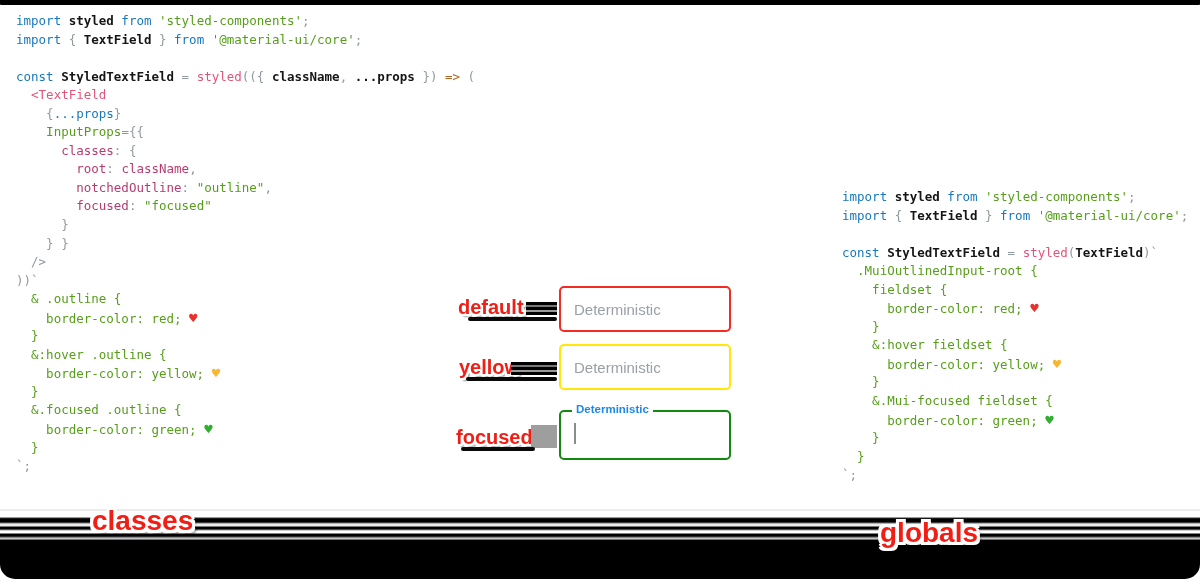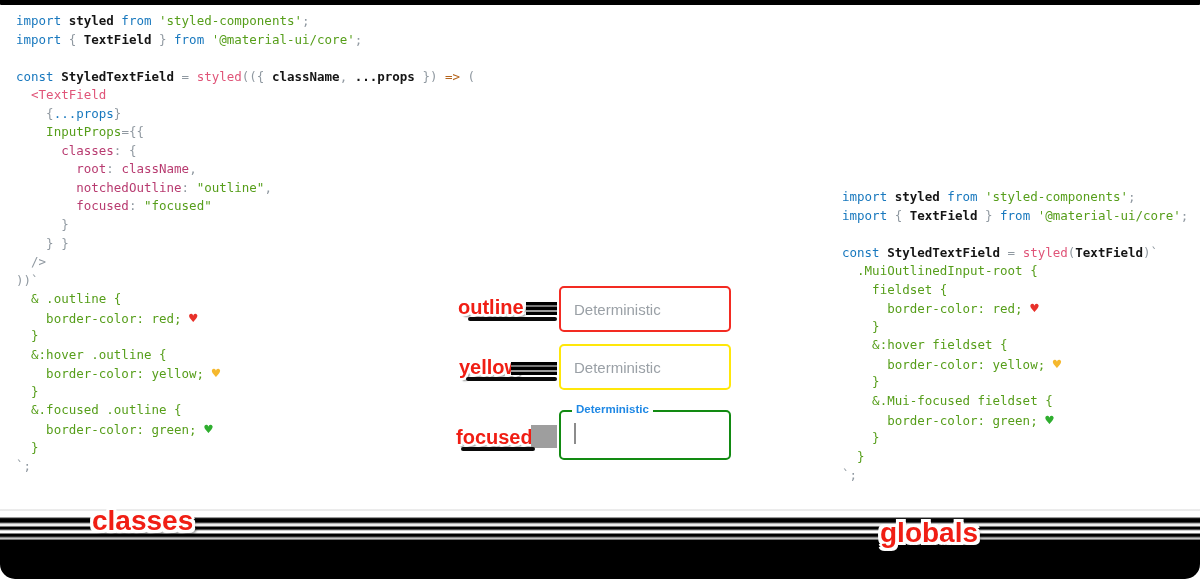--- a/index.html
+++ b/index.html
@@ -82,21 +82,21 @@
   <div id="left-code" class="code"><div class="code-line"><span class="tk-b">import </span><span class="tk-k">styled</span><span class="tk-b"> from </span><span class="tk-g">'styled-components'</span><span class="tk-y">;</span></div><div class="code-line"><span class="tk-b">import </span><span class="tk-y">{ </span><span class="tk-k">TextField</span><span class="tk-y"> } </span><span class="tk-b">from </span><span class="tk-g">'@material-ui/core'</span><span class="tk-y">;</span></div><div class="code-line">&nbsp;</div><div class="code-line"><span class="tk-b">const </span><span class="tk-k">StyledTextField</span><span class="tk-y"> = </span><span class="tk-p">styled</span><span class="tk-y">(({ </span><span class="tk-k">className</span><span class="tk-y">, </span><span class="tk-k">...props</span><span class="tk-y"> }) </span><span class="tk-o">=&gt;</span><span class="tk-y"> (</span></div><div class="code-line"><span class="tk-y">  </span><span class="tk-p">&lt;TextField</span></div><div class="code-line"><span class="tk-y">    {</span><span class="tk-b">...props</span><span class="tk-y">}</span></div><div class="code-line"><span class="tk-y">    </span><span class="tk-g">InputProps</span><span class="tk-y">={{</span></div><div class="code-line"><span class="tk-y">      </span><span class="tk-m">classes</span><span class="tk-y">: {</span></div><div class="code-line"><span class="tk-y">        </span><span class="tk-m">root</span><span class="tk-y">: </span><span class="tk-m">className</span><span class="tk-y">,</span></div><div class="code-line"><span class="tk-y">        </span><span class="tk-m">notchedOutline</span><span class="tk-y">: </span><span class="tk-g">"outline"</span><span class="tk-y">,</span></div><div class="code-line"><span class="tk-y">        </span><span class="tk-m">focused</span><span class="tk-y">: </span><span class="tk-g">"focused"</span></div><div class="code-line"><span class="tk-y">      }</span></div><div class="code-line"><span class="tk-y">    } }</span></div><div class="code-line"><span class="tk-y">  /&gt;</span></div><div class="code-line"><span class="tk-y">))`</span></div><div class="code-line"><span class="tk-g">  &amp; .outline {</span></div><div class="code-line"><span class="tk-g">    border-color: red; </span><span class="tk-hr">♥</span></div><div class="code-line"><span class="tk-g">  }</span></div><div class="code-line"><span class="tk-g">  &amp;:hover .outline {</span></div><div class="code-line"><span class="tk-g">    border-color: yellow; </span><span class="tk-hy">♥</span></div><div class="code-line"><span class="tk-g">  }</span></div><div class="code-line"><span class="tk-g">  &amp;.focused .outline {</span></div><div class="code-line"><span class="tk-g">    border-color: green; </span><span class="tk-hg">♥</span></div><div class="code-line"><span class="tk-g">  }</span></div><div class="code-line"><span class="tk-y">`;</span></div></div>
   <div id="right-code" class="code"><div class="code-line"><span class="tk-b">import </span><span class="tk-k">styled</span><span class="tk-b"> from </span><span class="tk-g">'styled-components'</span><span class="tk-y">;</span></div><div class="code-line"><span class="tk-b">import </span><span class="tk-y">{ </span><span class="tk-k">TextField</span><span class="tk-y"> } </span><span class="tk-b">from </span><span class="tk-g">'@material-ui/core'</span><span class="tk-y">;</span></div><div class="code-line">&nbsp;</div><div class="code-line"><span class="tk-b">const </span><span class="tk-k">StyledTextField</span><span class="tk-y"> = </span><span class="tk-p">styled</span><span class="tk-y">(</span><span class="tk-k">TextField</span><span class="tk-y">)`</span></div><div class="code-line"><span class="tk-g">  .MuiOutlinedInput-root {</span></div><div class="code-line"><span class="tk-g">    fieldset {</span></div><div class="code-line"><span class="tk-g">      border-color: red; </span><span class="tk-hr">♥</span></div><div class="code-line"><span class="tk-g">    }</span></div><div class="code-line"><span class="tk-g">    &amp;:hover fieldset {</span></div><div class="code-line"><span class="tk-g">      border-color: yellow; </span><span class="tk-hy">♥</span></div><div class="code-line"><span class="tk-g">    }</span></div><div class="code-line"><span class="tk-g">    &amp;.Mui-focused fieldset {</span></div><div class="code-line"><span class="tk-g">      border-color: green; </span><span class="tk-hg">♥</span></div><div class="code-line"><span class="tk-g">    }</span></div><div class="code-line"><span class="tk-g">  }</span></div><div class="code-line"><span class="tk-y">`;</span></div></div>
 
   <input id="tf-default" class="tf-input" type="text" placeholder="Deterministic" style="">
   <input id="tf-hover" class="tf-input" type="text" placeholder="Deterministic" style="">
   <div class="tf-focused">
     <span class="tf-float-label">Deterministic</span>
     <div class="tf-caret"></div>
   </div>
 
-  <span id="anno-default" class="anno">outline</span>
+  <span id="anno-default" class="anno">default</span>
   <div id="bar-default" class="anno-bar"></div>
   <div id="ul-default" class="anno-underline"></div>
 
   <span id="anno-hover" class="anno">yellow</span>
   <div id="bar-hover" class="anno-bar"></div>
   <div id="ul-hover" class="anno-underline"></div>
 
   <span id="anno-focused" class="anno">focused</span>
   <div id="box-focused" class="anno-box"></div>
   <div id="ul-focused" class="anno-underline"></div>

